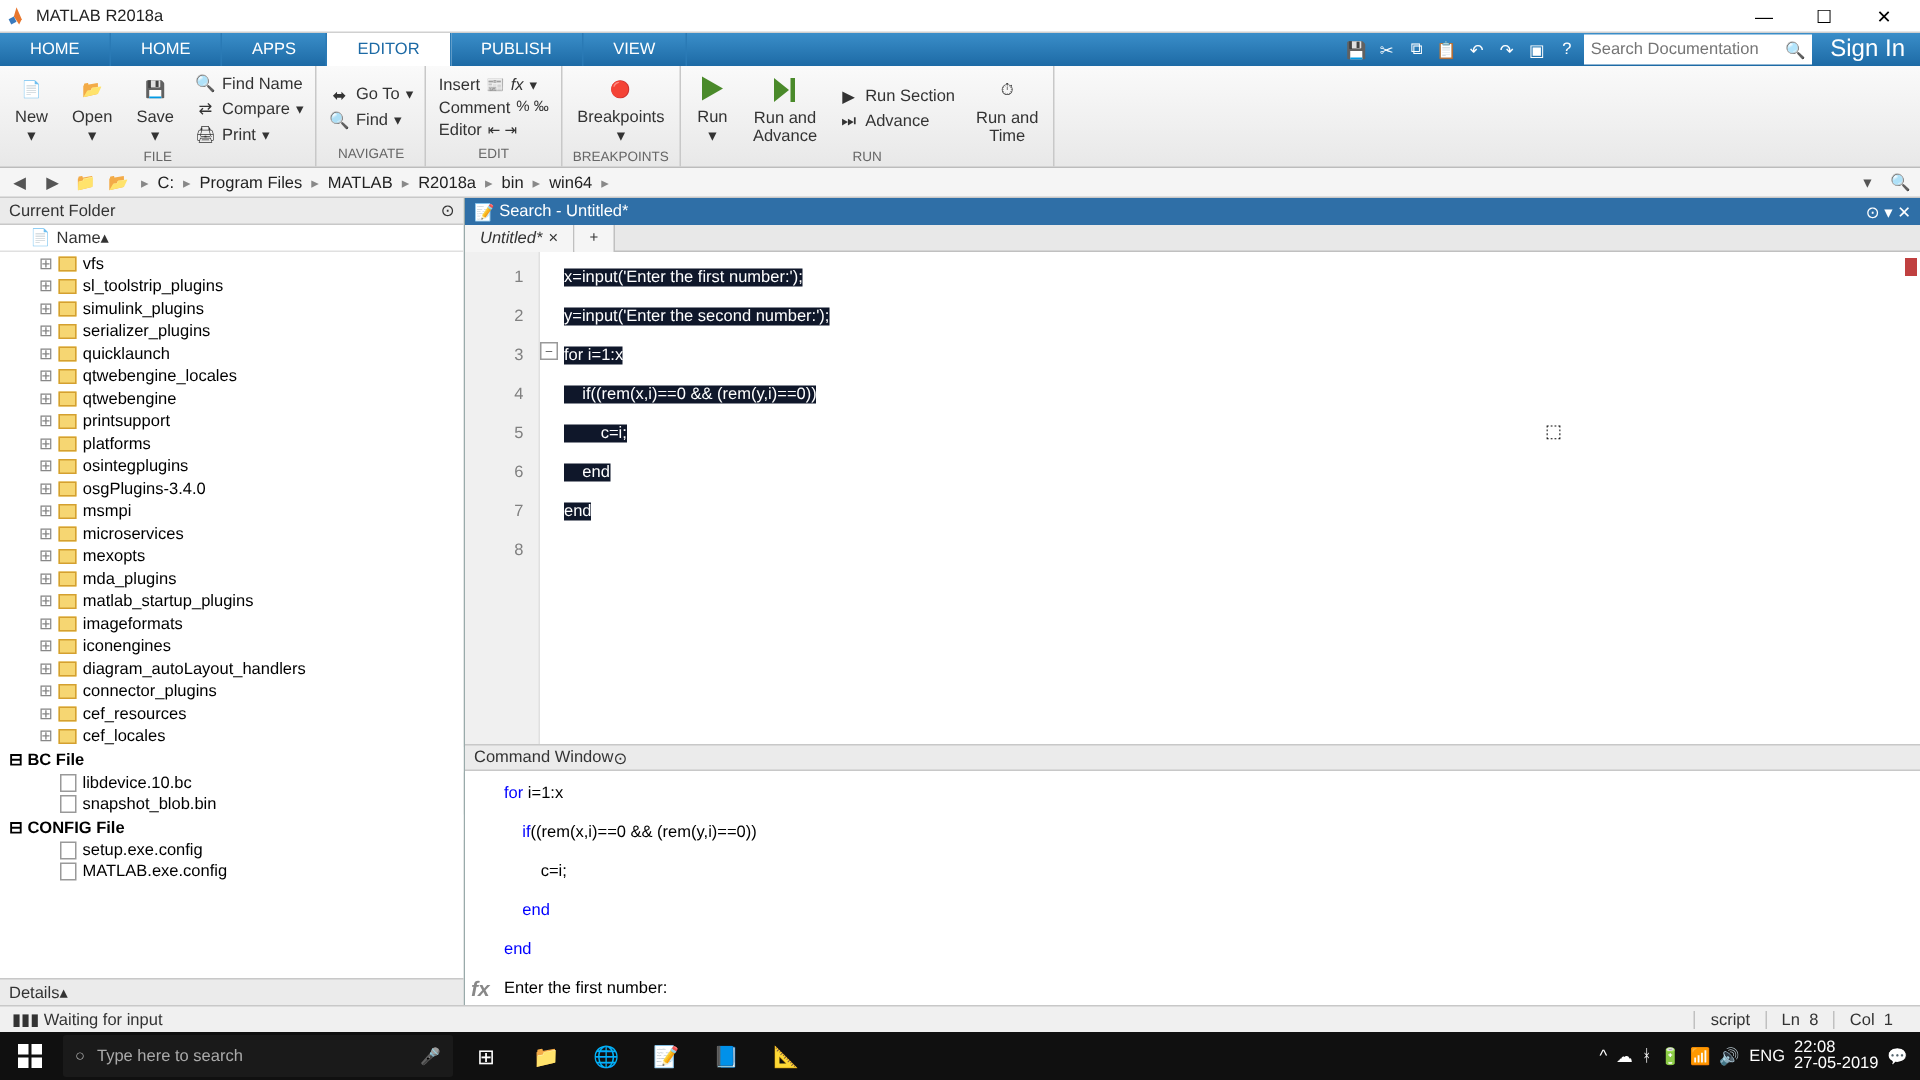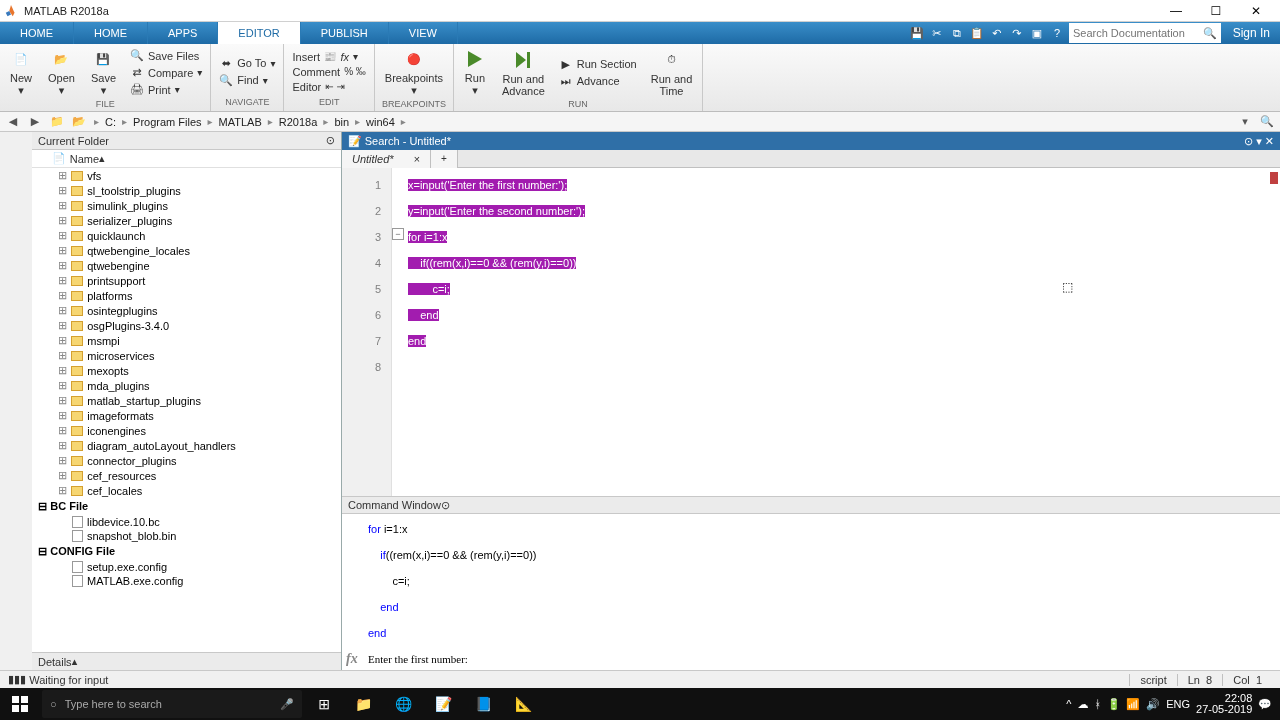--- a/index.html
+++ b/index.html
@@ -8,63 +8,63 @@
 .titlebar .logo { width:14px; height:14px; margin-right:6px; }
 .titlebar .title { flex:1; font-size:11px; color:#222; }
 .titlebar .winbtn { width:40px; height:22px; display:flex; align-items:center; justify-content:center; font-size:12px; color:#000; }
 .tabstrip { height:22px; background:linear-gradient(#3a8ec9,#1d6aa5); display:flex; align-items:stretch; }
 .tabstrip .tab { padding:0 20px; display:flex; align-items:center; color:#fff; font-size:11px; border-right:1px solid #2a7ab5; }
 .tabstrip .tab.sel { background:#fff; color:#1d6aa5; }
 .tabstrip .spacer { flex:1; }
 .tabstrip .searchwrap { display:flex; align-items:center; background:#fff; margin:1px 2px; padding:0 4px; }
 .tabstrip .searchwrap input { border:none; outline:none; width:130px; font-size:11px; height:18px; }
 .tabstrip .iconbtn { width:20px; display:flex; align-items:center; justify-content:center; color:#fff; font-size:11px; }
-.tabstrip .signin { padding:0 10px; display:flex; align-items:center; color:#fff; font-size:12px; }
+.tabstrip .signin { padding:0 10px; display:flex; align-items:center; color:#fff; font-size:16px; }
 .ribbon { height:68px; background:linear-gradient(#fafafa,#e8e8e8); border-bottom:1px solid #bcbcbc; display:flex; }
 .rgroup { display:flex; flex-direction:column; padding:2px 4px; border-right:1px solid #c8c8c8; }
 .rgroup .body { flex:1; display:flex; align-items:center; gap:4px; }
 .rgroup .lbl { font-size:9px; color:#666; text-align:center; height:12px; }
 .rbtn { display:flex; flex-direction:column; align-items:center; justify-content:center; padding:2px 6px; color:#333; font-size:10px; }
 .rbtn .ic { width:22px; height:22px; margin-bottom:2px; display:flex; align-items:center; justify-content:center; }
 .smallbtns { display:flex; flex-direction:column; gap:1px; }
 .sbtn { display:flex; align-items:center; gap:4px; padding:1px 4px; font-size:10px; color:#333; }
 .sbtn .si { width:14px; height:14px; display:flex; align-items:center; justify-content:center; }
 .pathbar { height:20px; background:#f5f5f5; border-bottom:1px solid #c8c8c8; display:flex; align-items:center; padding:0 4px; gap:4px; }
 .pathbar .nav { width:18px; height:16px; display:flex; align-items:center; justify-content:center; color:#555; }
 .pathbar .crumb { font-size:11px; color:#222; }
 .pathbar .sep { color:#888; font-size:10px; margin:0 2px; }
 .main { flex:1; display:flex; min-height:0; }
-.leftpane { width:310px; display:flex; flex-direction:column; border-right:1px solid #9aa;margin-left:32px; }
+.leftpane { width:310px; display:flex; flex-direction:column; border-right:1px solid #9aa; }
 .panehdr { height:18px; background:#ebebeb; border-bottom:1px solid #c8c8c8; display:flex; align-items:center; padding:0 6px; font-size:11px; color:#333; }
 .panehdr .sp { flex:1; }
 .colhdr { height:18px; background:#fff; border-bottom:1px solid #e0e0e0; display:flex; align-items:center; padding-left:20px; font-size:11px; color:#333; }
 .tree { flex:1; overflow:auto; background:#fff; }
 .treegrp { font-size:11px; font-weight:bold; padding:2px 6px; background:#fff; color:#000; display:flex; align-items:center; gap:4px; }
 .treeitem { font-size:11px; padding:1px 4px 1px 26px; display:flex; align-items:center; gap:4px; color:#000; }
 .treeitem .fi { width:12px; height:10px; background:#f6d672; border:1px solid #d4a030; }
 .treeitem .filei { width:11px; height:12px; background:#fff; border:1px solid #999; }
 .details { height:18px; background:#ebebeb; border-top:1px solid #c8c8c8; padding:0 6px; display:flex; align-items:center; font-size:11px; color:#333; }
 .rightpane { flex:1; display:flex; flex-direction:column; min-height:0; }
 .edhdr { height:18px; background:#2f6fa7; color:#fff; display:flex; align-items:center; padding:0 6px; font-size:11px; }
 .edhdr .sp { flex:1; }
 .edtabs { height:18px; background:#e8e8e8; border-bottom:1px solid #c0c0c0; display:flex; align-items:center; }
-.edtab { height:18px; padding:0 10px; font-size:10px; background:#f5f5f5; border-right:1px solid #c0c0c0; display:flex; align-items:center; gap:20px; font-style:italic; color:#333; }
+.edtab { height:18px; padding:0 10px; font-size:10px; background:#f5f5f5; border-right:1px solid #c0c0c0; display:flex; align-items:center; gap:4px; font-style:italic; color:#333; }
 .editor { flex:1; display:flex; background:#fff; font-family:"Consolas","Courier New",monospace; font-size:18px; position:relative; overflow:hidden; }
 .gutter { width:50px; background:#f0f0f0; text-align:right; padding:4px 10px 0 0; color:#808080; border-right:1px solid #e0e0e0; }
 .gutter div { height:26px; line-height:26px; }
 .codearea { flex:1; padding:4px 0 0 0; position:relative; }
 .codeline { height:26px; line-height:26px; white-space:pre; padding-left:16px; }
-.sel { background:#a21caf; color:#fff; }
+.sel { background:#0f172a; color:#fff; }
 .foldmark { position:absolute; left:0px; top:60px; width:12px; height:12px; border:1px solid #999; background:#fff; font-size:9px; line-height:10px; text-align:center; color:#666; }
 .cursorptr { position:absolute; left:670px; top:112px; font-size:12px; color:#000; }
 .scrollind { position:absolute; right:2px; top:4px; width:8px; height:12px; background:#c04040; }
 .cmdhdr { height:18px; background:#ebebeb; border-top:1px solid #c8c8c8; border-bottom:1px solid #c8c8c8; padding:0 6px; display:flex; align-items:center; font-size:11px; color:#333; }
 .cmdwin { height:156px; background:#fff; font-family:"Consolas","Courier New",monospace; font-size:18px; padding:2px 0 0 26px; overflow:hidden; }
 .cmdwin div { height:26px; line-height:26px; white-space:pre; }
-.fxprompt { position:relative;font-family:Liberation Serif, serif; }
+.fxprompt { position:relative; }
 .fxprompt::before { content:"fx"; position:absolute; left:-22px; font-style:italic; font-size:14px; color:#888; font-weight:bold; }
 .statusbar { height:18px; background:#f0f0f0; border-top:1px solid #c8c8c8; display:flex; align-items:center; padding:0 8px; font-size:11px; color:#333; }
 .statusbar .sp { flex:1; }
 .statusbar .cell { padding:0 10px; border-left:1px solid #c0c0c0; }
 .taskbar { height:32px; background:#101010; display:flex; align-items:center; color:#fff; }
 .taskbar .winbtn2 { width:40px; height:32px; display:flex; align-items:center; justify-content:center; }
 .taskbar .search { flex:0 0 260px; height:28px; background:#1a1a1a; margin:0 2px; display:flex; align-items:center; padding:0 8px; color:#aaa; gap:8px; border-radius:2px; }
 .taskbar .tbicon { width:40px; height:32px; display:flex; align-items:center; justify-content:center; font-size:14px; }
 .taskbar .sp { flex:1; }
 .taskbar .tray { display:flex; align-items:center; gap:6px; padding:0 8px; font-size:10px; }
@@ -121,21 +121,21 @@
           <span>▾</span>
         </div>
     <div class="rbtn">
           <div class="ic">💾</div>
           <span>Save</span>
           <span>▾</span>
         </div>
     <div class="smallbtns">
       <div class="sbtn">
             <span class="si">🔍</span>
-            <span>Save Files</span>
+            <span>Find Name</span>
           </div>
       <div class="sbtn"><span class="si">⇄</span><span>Compare</span> ▾</div>
       <div class="sbtn"><span class="si">🖨</span><span>Print</span> ▾</div>
     </div>
   </div>
       <div class="lbl">FILE</div>
     </div>
 
   <div class="rgroup">
       <div class="body">
@@ -356,19 +356,19 @@
   <div class="tbicon">📐</div>
   <span class="sp"></span>
   <div class="tray">
     <span>^</span>
     <span>☁</span>
     <span>ᚼ</span>
     <span>🔋</span>
     <span>📶</span>
     <span>🔊</span>
     <span>ENG</span>
-    <div style="text-align:right;line-height:11px">
+    <div style="text-align:left;line-height:11px">
         <div>22:08</div>
         <div>27-05-2019</div>
       </div>
     <span>💬</span>
   </div>
 </div>
 
 </body></html>

